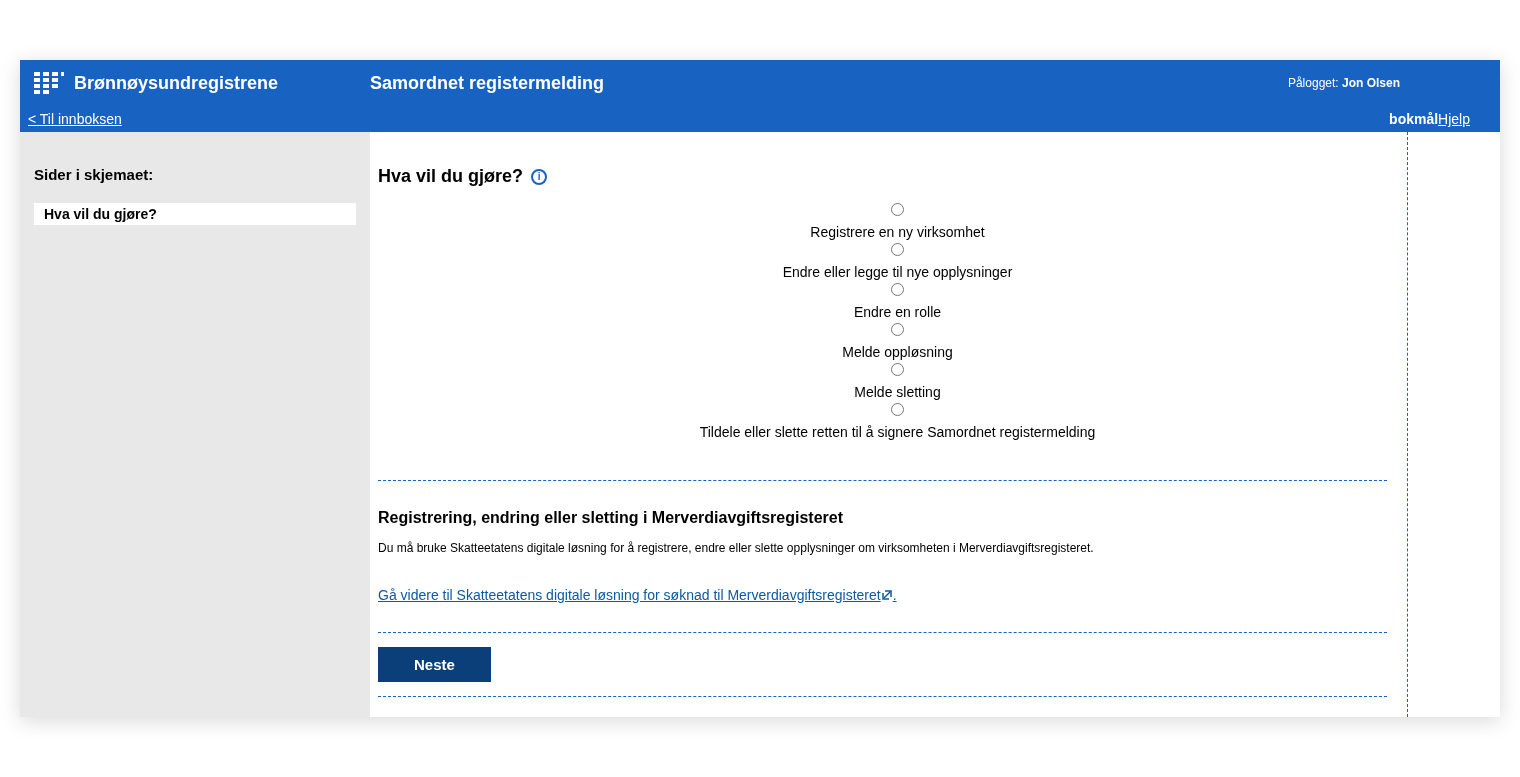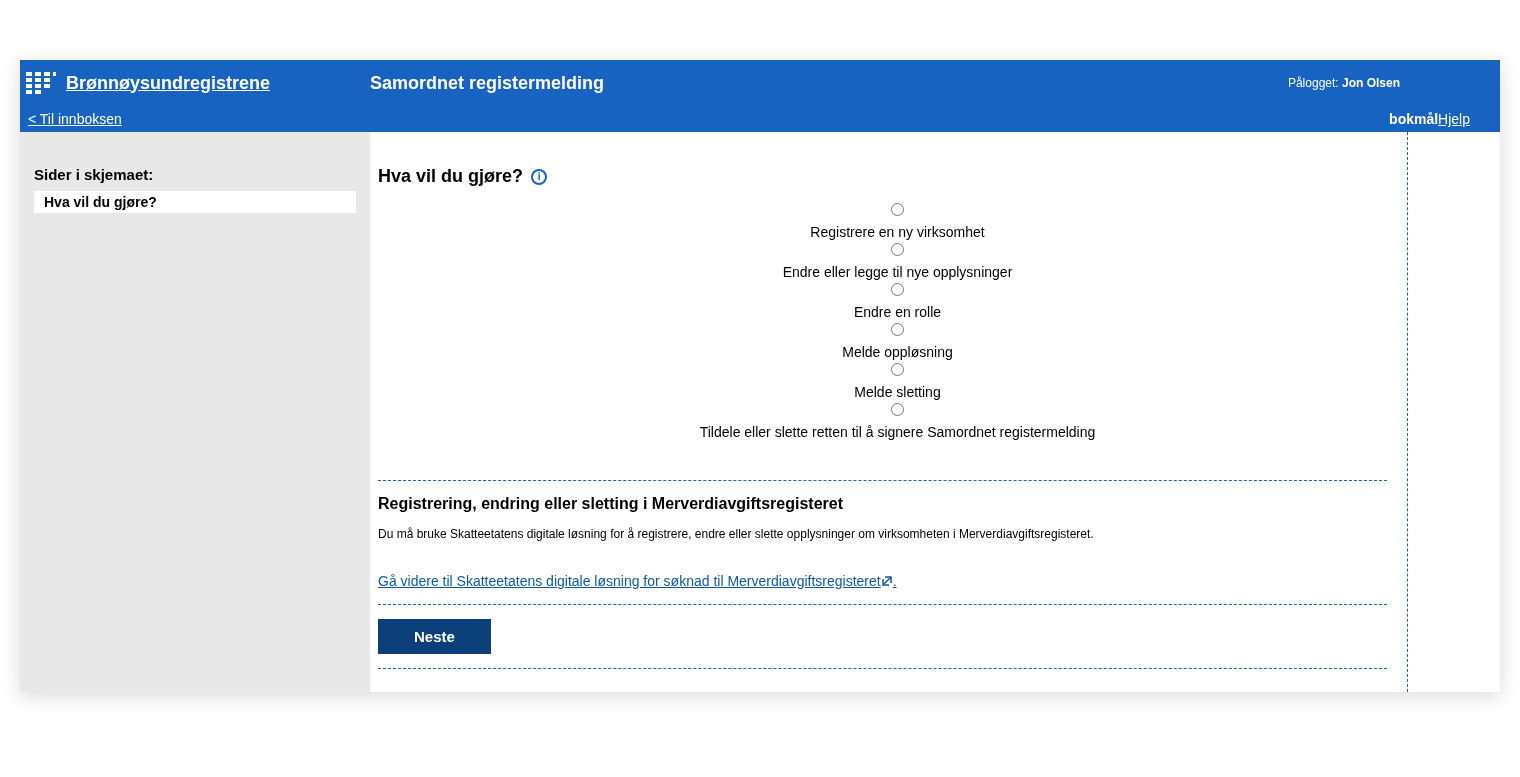--- a/index.html
+++ b/index.html
@@ -20,22 +20,21 @@
     color: #fff;
     display: flex;
     align-items: center;
     height: 46px;
     padding: 0;
   }
   .header-left {
     width: 350px;
     display: flex;
     align-items: center;
-    padding-left: 6px;
-    text-decoration: underline;
+    padding-left: 14px;
   }
   .logo-icon {
     width: 30px; height: 22px;
     margin-right: 10px;
     display: inline-block;
   }
   .logo-icon svg { display:block; }
   .header-brand {
     font-size: 18px;
     font-weight: bold;
@@ -107,21 +106,21 @@
     min-height: 560px;
   }
   .sidebar {
     width:350px;
     background:#e8e8e8;
     padding: 34px 14px 14px 14px;
   }
   .sidebar-title {
     font-size:15px;
     font-weight:bold;
-    margin-bottom: 8px;
+    margin-bottom: 20px;
   }
   .sidebar-item {
     background:#fff;
     padding: 3px 10px;
     font-size:14px;
     font-weight:bold;
     cursor:pointer;
   }
   .content {
     flex:1;
@@ -165,21 +164,21 @@
     gap:8px;
     margin: 3px 0;
     font-size:14px;
     flex-direction:column;
   }
   .option-row input { margin:0; }
   .section-divider {
     border-top: 1px dashed #1862c1;
     border-bottom: 1px dashed #1862c1;
     margin-top: 40px;
-    padding: 14px 0;
+    padding: 28px 0;
   }
   .section-heading {
     font-size:16px;
     font-weight:bold;
     margin-bottom:14px;
   }
   .section-text {
     font-size:12px;
     margin-bottom:31px;
   }

